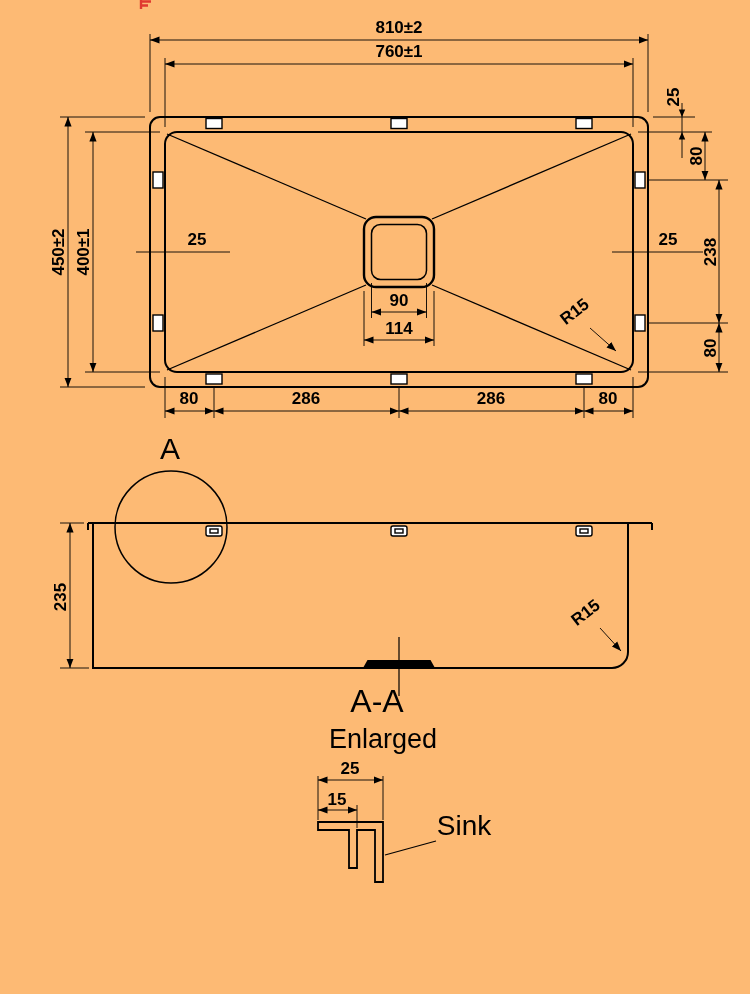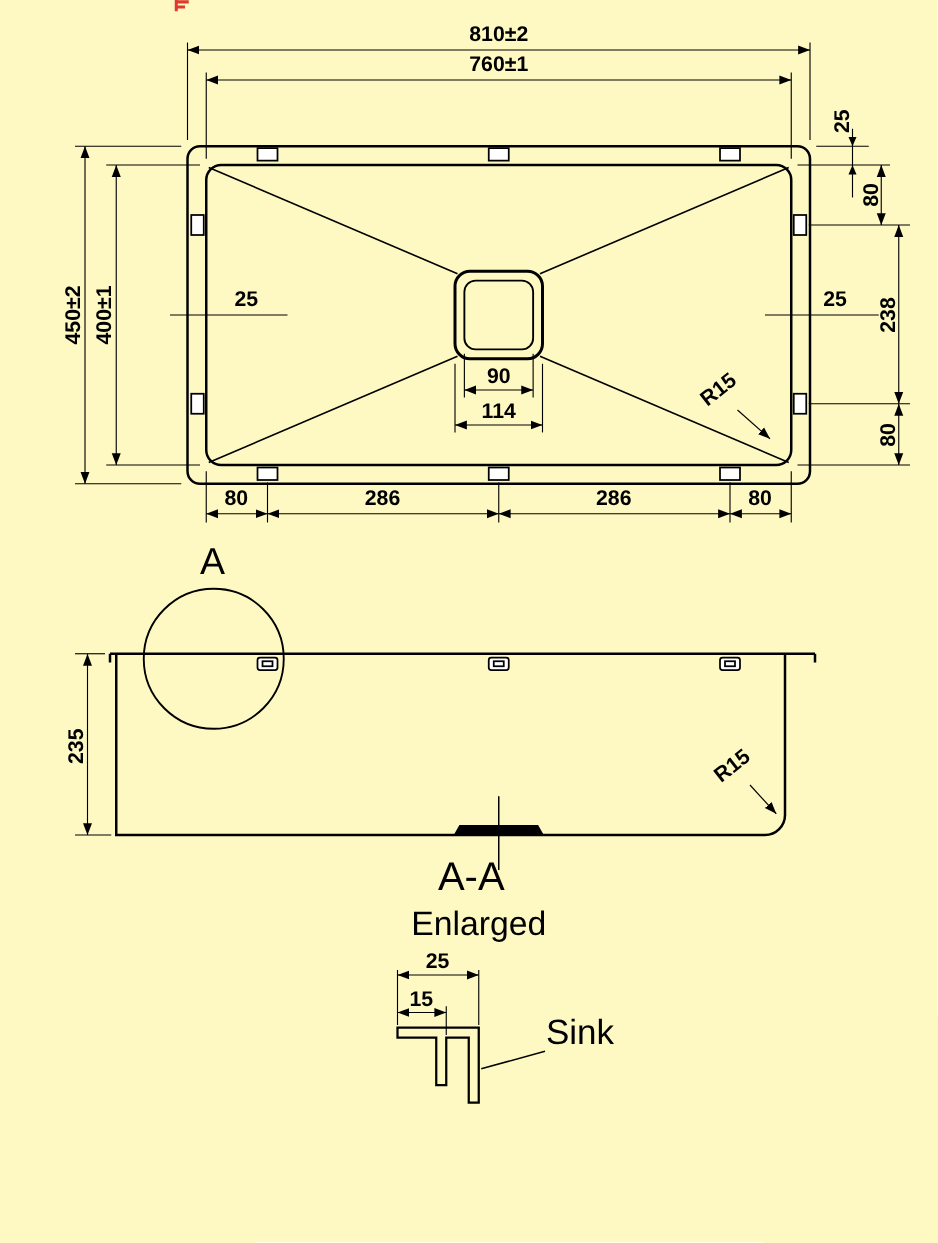--- a/index.html
+++ b/index.html
@@ -1,16 +1,16 @@
 <!DOCTYPE html>
 <html><head>
 <meta charset="utf-8">
 <style>
   html,body{margin:0;padding:0;background:#fff;}
-  .page{position:relative;width:750px;height:994px;background:#fef9c3;overflow:hidden;
+  .page{position:relative;width:750px;height:994px;background:#fdba74;overflow:hidden;
         font-family:"Liberation Sans",sans-serif;}
   svg{display:block}
   .ol{stroke:#000;stroke-width:2;fill:none}
   .thin{stroke:#000;stroke-width:0.9;fill:none}
   .diag{stroke:#000;stroke-width:1.3;fill:none}
   .clip{fill:#fff;stroke:#000;stroke-width:1.4}
   .dim{font-family:"Liberation Sans",sans-serif;font-size:17px;font-weight:700;fill:#000}
   .big{font-family:"Liberation Sans",sans-serif;font-size:30px;font-weight:400;fill:#000}
 </style>
 </head>

